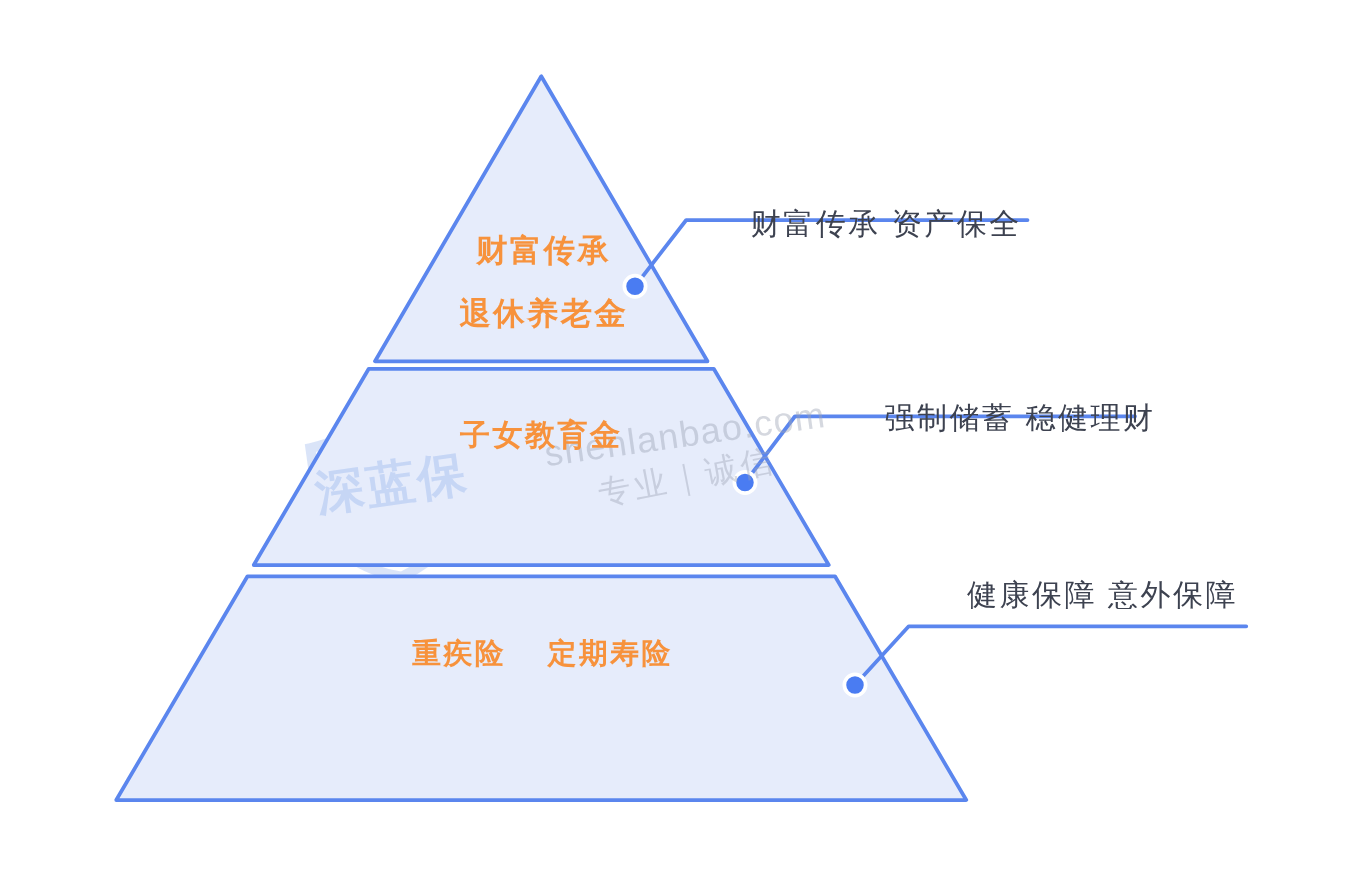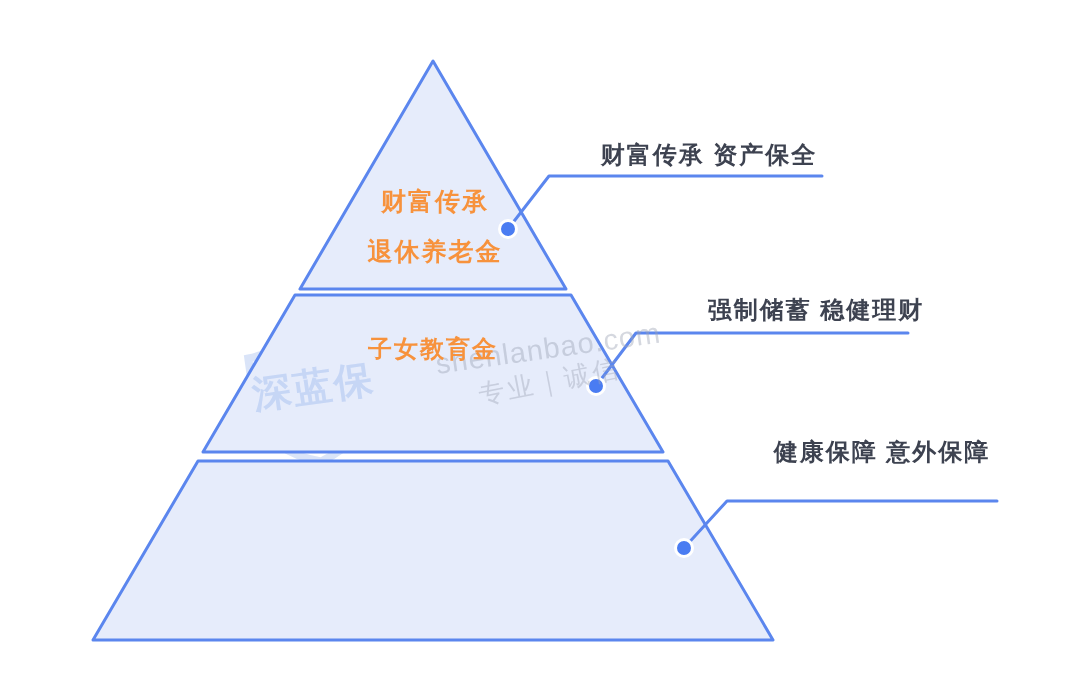--- a/index.html
+++ b/index.html
@@ -28,22 +28,22 @@
     color:var(--orange,#F7923C);font-weight:700;letter-spacing:2px;
     text-align:center;white-space:pre;
   }
   .tier-label .line{display:block;}
   .tier-label-top{left:435px;top:189px;font-size:25px;line-height:25px;row-gap:25px;text-align:right;}
   .tier-label-middle{left:433px;top:337px;font-size:24px;line-height:24px;row-gap:39px;}
   .tier-label-bottom{left:434px;top:511px;font-size:23px;line-height:23px;row-gap:16px;}
 
   .callout-label{
     position:absolute;transform:translateX(-50%);
-    color:var(--ink,#3D4250);font-weight:700;font-size:24px;line-height:25px;
-    letter-spacing:2px;white-space:nowrap;
+    color:var(--ink,#3D4250);font-weight:400;font-size:24px;line-height:25px;
+    letter-spacing:2px;white-space:nowrap;margin-top:25px;
   }
   .callout-label-top{left:709px;top:142px;}
   .callout-label-middle{left:816px;top:297px;}
   .callout-label-bottom{left:882px;top:439px;}
 
   .wm-text{
     position:absolute;color:var(--watermark-gray,#9CA3B5);
     transform-origin:left center;white-space:nowrap;user-select:none;
   }
   .wm-domain{left:436px;top:348px;font-size:29px;opacity:.42;letter-spacing:1px;transform:rotate(-8deg);}
@@ -85,19 +85,20 @@
   <div class="wm-brand">深蓝保</div>
 
   <div class="tier-label tier-label-top">
     <span class="line">财富传承</span>
     <span class="line">退休养老金</span>
   </div>
   <div class="tier-label tier-label-middle">
     <span class="line">子女教育金</span>
   </div>
   <div class="tier-label tier-label-bottom">
+    <span class="line">重疾险　 定期寿险</span>
   </div>
 
   <div class="callout-label callout-label-top">财富传承 资产保全</div>
   <div class="callout-label callout-label-middle">强制储蓄 稳健理财</div>
   <div class="callout-label callout-label-bottom">健康保障 意外保障</div>
 
 </div>
 
 </body></html>

